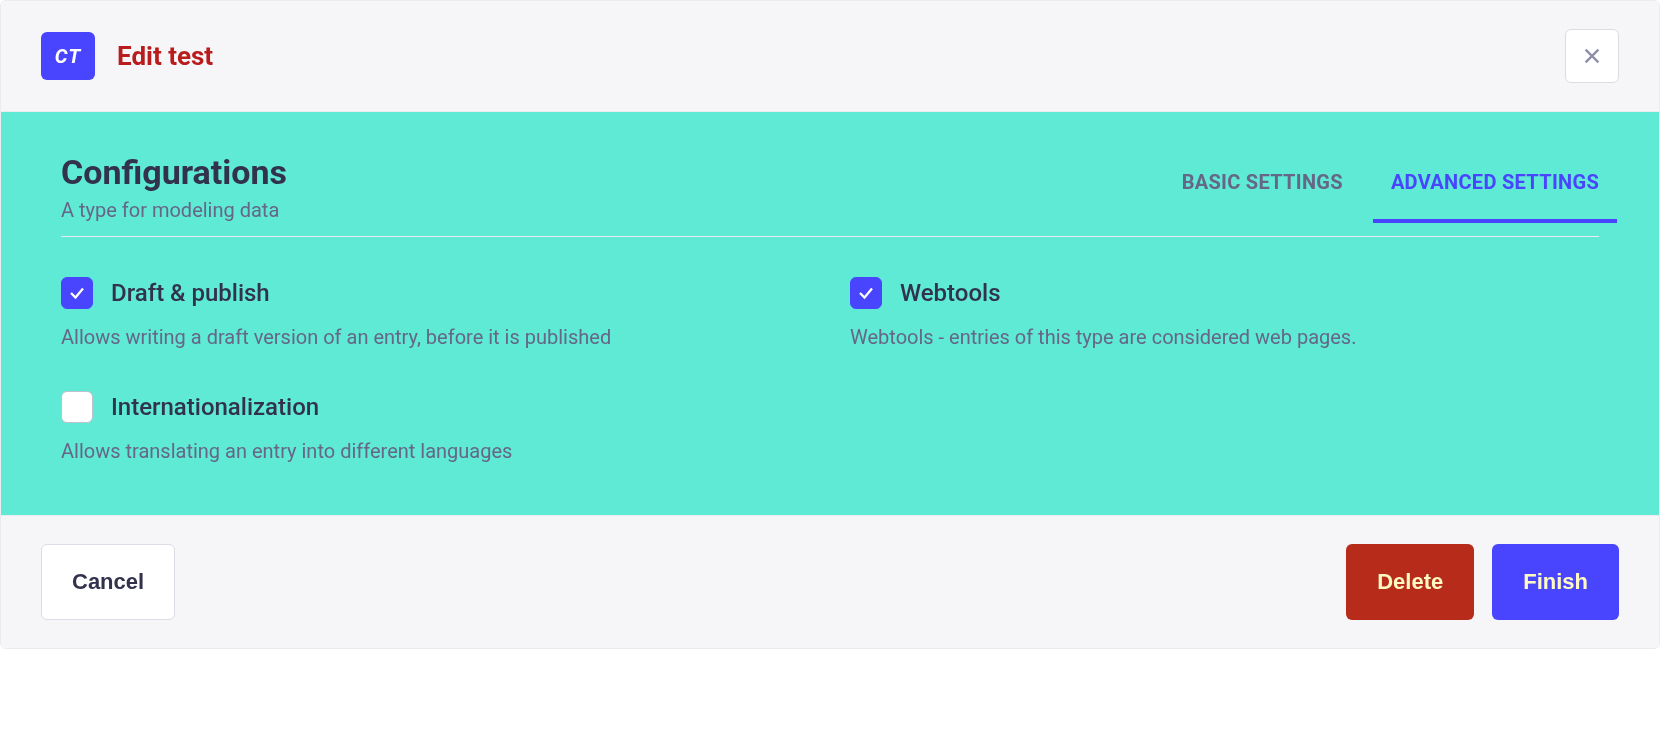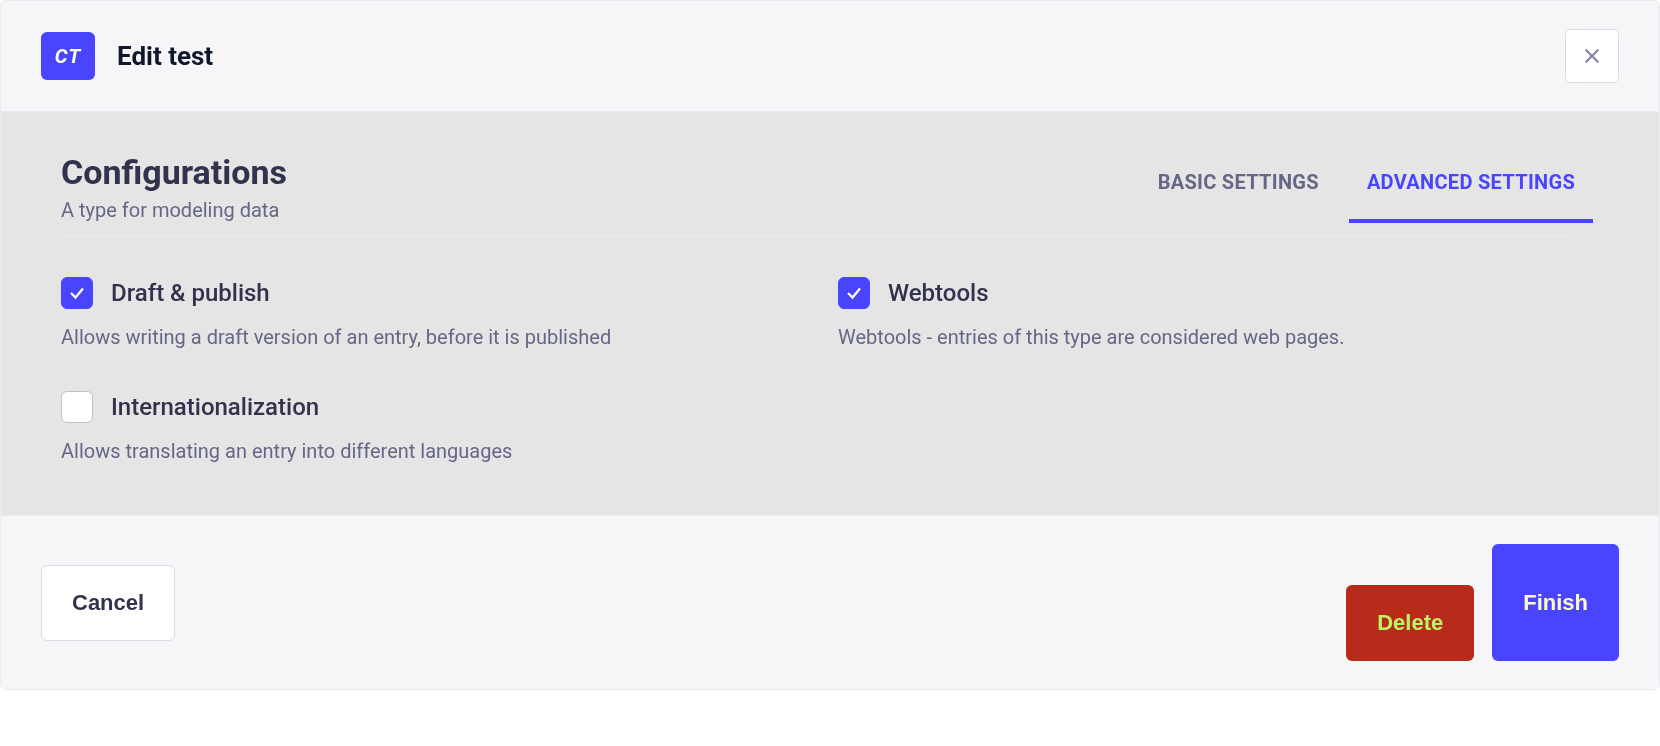--- a/index.html
+++ b/index.html
@@ -42,42 +42,42 @@
       font-size: 20px;
       border-radius: 6px;
       display: flex;
       align-items: center;
       justify-content: center;
       letter-spacing: 1px;
     }
     .header-title {
       font-size: 26px;
       font-weight: 700;
-      color: #0f172a;
+      color: #b91c1c;
     }
     .close-button {
       width: 54px;
       height: 54px;
       border: 1px solid #dcdce4;
       border-radius: 6px;
       background: #ffffff;
       display: flex;
       align-items: center;
       justify-content: center;
       cursor: pointer;
     }
     .close-button svg {
       width: 22px;
       height: 22px;
       stroke: #8e8ea9;
       stroke-width: 2.5;
     }
     .modal-body {
-      padding: 40px 84px 50px 60px;
-      background: #e5e5e5;
+      padding: 40px 60px 50px 60px;
+      background: #5eead4;
     }
     .body-header {
       display: flex;
       justify-content: space-between;
       align-items: flex-start;
       border-bottom: 1px solid #eaeaef;
       padding-bottom: 14px;
       margin-bottom: 40px;
     }
     .body-title-block {
@@ -193,22 +193,21 @@
       cursor: pointer;
       border: 1px solid transparent;
     }
     .btn-secondary {
       background: #ffffff;
       border: 1px solid #dcdce4;
       color: #32324d;
     }
     .btn-danger {
       background: #b72b1a;
-      color: #bef264;
-      margin-top: 41px;
+      color: #fef9c3;
     }
     .btn-primary {
       background: #4945ff;
       color: #fef9c3;
     }
   </style>
 </head>
 <body>
 
 <div class="modal">

